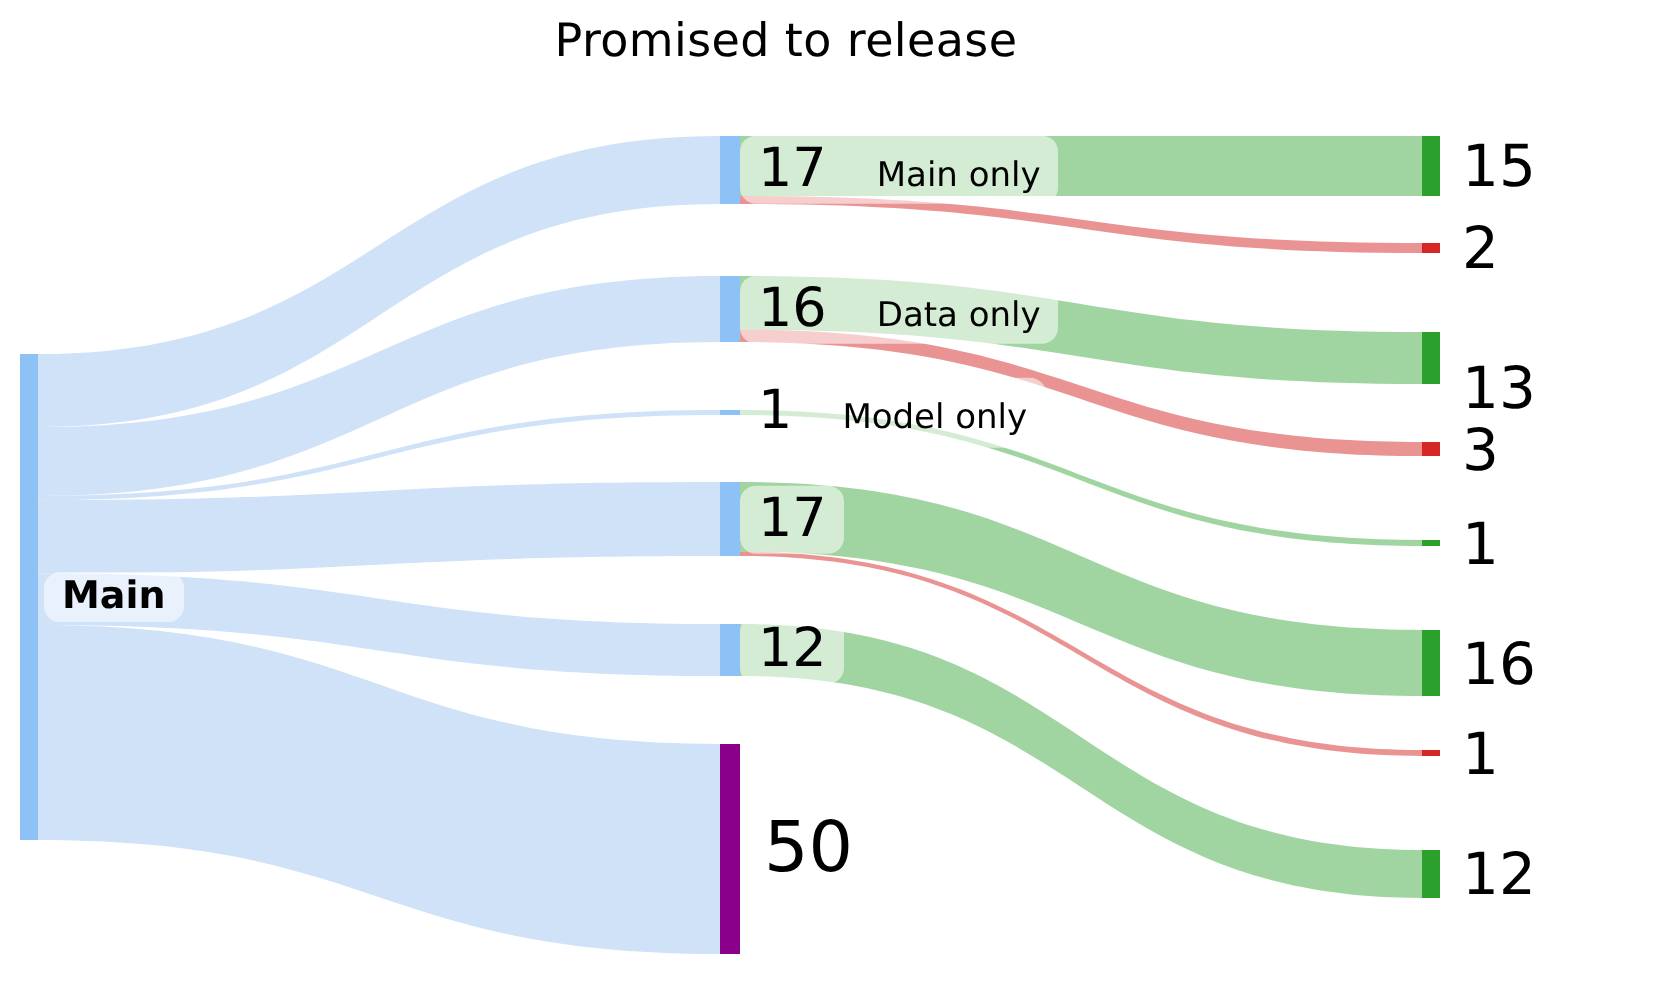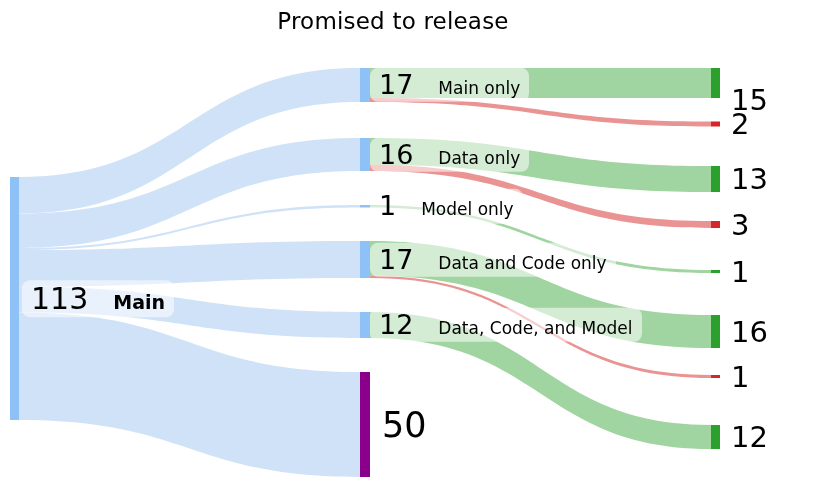--- a/index.html
+++ b/index.html
@@ -110,53 +110,50 @@
       <rect x="711" y="121.5" width="9" height="5" fill="#d62728"></rect>
       <rect x="711" y="166" width="9" height="26" fill="#2ca02c"></rect>
       <rect x="711" y="221" width="9" height="7" fill="#d62728"></rect>
       <rect x="711" y="270" width="9" height="3" fill="#2ca02c"></rect>
       <rect x="711" y="315" width="9" height="33" fill="#2ca02c"></rect>
       <rect x="711" y="375" width="9" height="3" fill="#d62728"></rect>
       <rect x="711" y="425" width="9" height="24" fill="#2ca02c"></rect>
     </svg>
   <div id="labels">
       <div class="node-label pill" style="left: 22px; top: 298.5px;">
-        <span class="val" style="font-size: 30px;">113</span>
         <span class="nm" style="font-size: 19px; font-weight: bold;">Main</span>
       </div>
       <div class="node-label pill" style="left: 370px; top: 85px;">
         <span class="val" style="font-size: 27px;">17</span>
         <span class="nm" style="font-size: 17px;">Main only</span>
       </div>
       <div class="node-label pill" style="left: 370px; top: 154.5px;">
         <span class="val" style="font-size: 27px;">16</span>
         <span class="nm" style="font-size: 17px;">Data only</span>
       </div>
       <div class="node-label pill" style="left: 370px; top: 206.25px;">
         <span class="val" style="font-size: 27px;">1</span>
         <span class="nm" style="font-size: 17px;">Model only</span>
       </div>
       <div class="node-label pill" style="left: 370px; top: 259.5px;">
         <span class="val" style="font-size: 27px;">17</span>
-        <span class="nm" style="font-size: 17px;">Data and Code only</span>
       </div>
       <div class="node-label pill" style="left: 370px; top: 325px;">
         <span class="val" style="font-size: 27px;">12</span>
-        <span class="nm" style="font-size: 17px;">Data, Code, and Model</span>
       </div>
       <div class="node-label" style="left: 382px; top: 424.5px;">
         <span class="val" style="font-size: 35px;">50</span>
       </div>
-      <div class="node-label" style="left: 731px; top: 100px;">
+      <div class="node-label" style="left: 731px; top: 83px;">
         <span class="val" style="font-size: 29px;">15</span>
       </div>
       <div class="node-label" style="left: 731px; top: 124px;">
         <span class="val" style="font-size: 29px;">2</span>
       </div>
-      <div class="node-label" style="left: 731px; top: 179px;">
+      <div class="node-label" style="left: 731px; top: 194px;">
         <span class="val" style="font-size: 29px;">13</span>
       </div>
       <div class="node-label" style="left: 731px; top: 224.5px;">
         <span class="val" style="font-size: 29px;">3</span>
       </div>
       <div class="node-label" style="left: 731px; top: 271.5px;">
         <span class="val" style="font-size: 29px;">1</span>
       </div>
       <div class="node-label" style="left: 731px; top: 331.5px;">
         <span class="val" style="font-size: 29px;">16</span>

